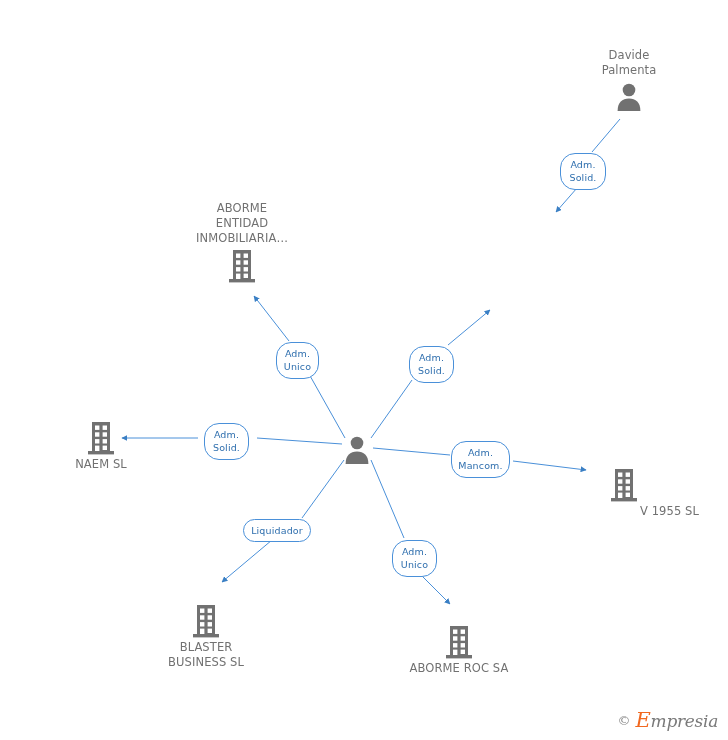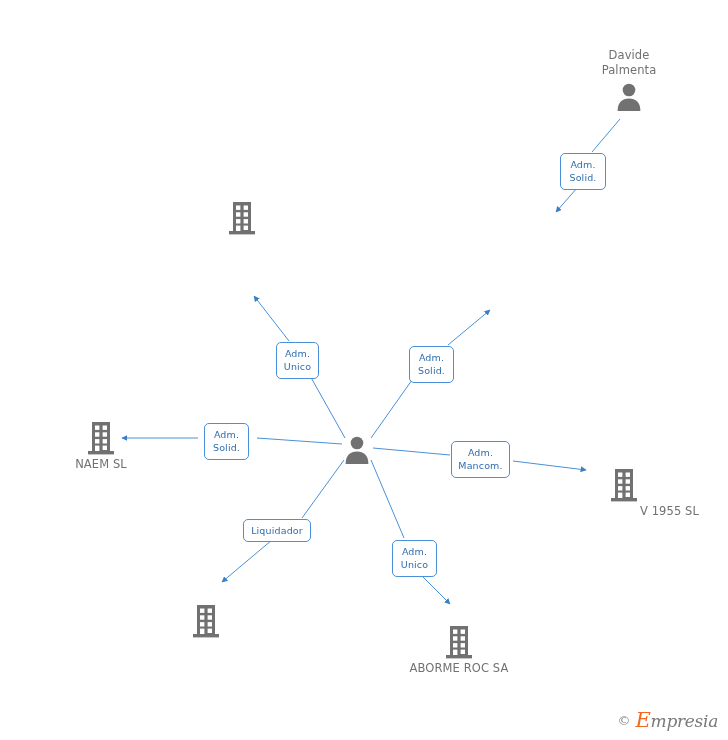--- a/index.html
+++ b/index.html
@@ -52,21 +52,21 @@
   .glyph {
     display: block;
     margin: 0 auto;
   }
 
   
   .rel {
     position: absolute;
     box-sizing: border-box;
     border: 1px solid #4a90d9;
-    border-radius: 5px;
+    border-radius: 15px;
     background: #ffffff;
     color: #2f6fae;
     font-size: 9.5px;
     line-height: 13px;
     text-align: center;
     padding: 4px 6px 5px 6px;
     white-space: pre-line;
     letter-spacing: 0.15px;
   }
 
@@ -147,20 +147,23 @@
     <div class="label above">Davide
 Palmenta</div>
     <svg class="glyph" width="30" height="30" viewBox="0 0 30 30">
       <circle cx="15" cy="9" r="6.3" fill="#717171"></circle>
       <path d="M3.6 30 C3.6 21.4 8.2 17.6 15 17.6 C21.8 17.6 26.4 21.4 26.4 30 Z" fill="#717171"></path>
     </svg>
   </div>
 
 
   <div class="node" style="left:242px; top:201px;">
+    <div class="label above">ABORME
+ENTIDAD
+INMOBILIARIA…</div>
     <svg class="glyph" width="32" height="34" viewBox="0 0 32 34">
       <rect x="7" y="1" width="18" height="29" fill="#717171"></rect>
       <rect x="3" y="30" width="26" height="3.4" fill="#717171"></rect>
       <rect x="10" y="4.5" width="4.4" height="4.4" fill="#ffffff"></rect>
       <rect x="17.6" y="4.5" width="4.4" height="4.4" fill="#ffffff"></rect>
       <rect x="10" y="11.3" width="4.4" height="4.4" fill="#ffffff"></rect>
       <rect x="17.6" y="11.3" width="4.4" height="4.4" fill="#ffffff"></rect>
       <rect x="10" y="18.1" width="4.4" height="4.4" fill="#ffffff"></rect>
       <rect x="17.6" y="18.1" width="4.4" height="4.4" fill="#ffffff"></rect>
       <rect x="10" y="24.6" width="4.4" height="5.4" fill="#ffffff"></rect>
@@ -213,20 +216,22 @@
       <rect x="3" y="30" width="26" height="3.4" fill="#717171"></rect>
       <rect x="10" y="4.5" width="4.4" height="4.4" fill="#ffffff"></rect>
       <rect x="17.6" y="4.5" width="4.4" height="4.4" fill="#ffffff"></rect>
       <rect x="10" y="11.3" width="4.4" height="4.4" fill="#ffffff"></rect>
       <rect x="17.6" y="11.3" width="4.4" height="4.4" fill="#ffffff"></rect>
       <rect x="10" y="18.1" width="4.4" height="4.4" fill="#ffffff"></rect>
       <rect x="17.6" y="18.1" width="4.4" height="4.4" fill="#ffffff"></rect>
       <rect x="10" y="24.6" width="4.4" height="5.4" fill="#ffffff"></rect>
       <rect x="17.6" y="24.6" width="4.4" height="4.4" fill="#ffffff"></rect>
     </svg>
+    <div class="label below">BLASTER
+BUSINESS SL</div>
   </div>
 
   <div class="node" style="left:459px; top:625px;">
     <svg class="glyph" width="32" height="34" viewBox="0 0 32 34">
       <rect x="7" y="1" width="18" height="29" fill="#717171"></rect>
       <rect x="3" y="30" width="26" height="3.4" fill="#717171"></rect>
       <rect x="10" y="4.5" width="4.4" height="4.4" fill="#ffffff"></rect>
       <rect x="17.6" y="4.5" width="4.4" height="4.4" fill="#ffffff"></rect>
       <rect x="10" y="11.3" width="4.4" height="4.4" fill="#ffffff"></rect>
       <rect x="17.6" y="11.3" width="4.4" height="4.4" fill="#ffffff"></rect>

